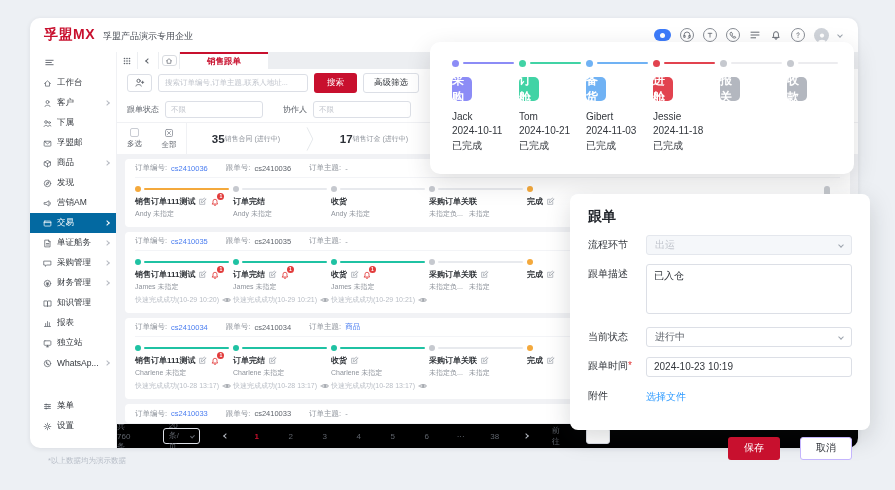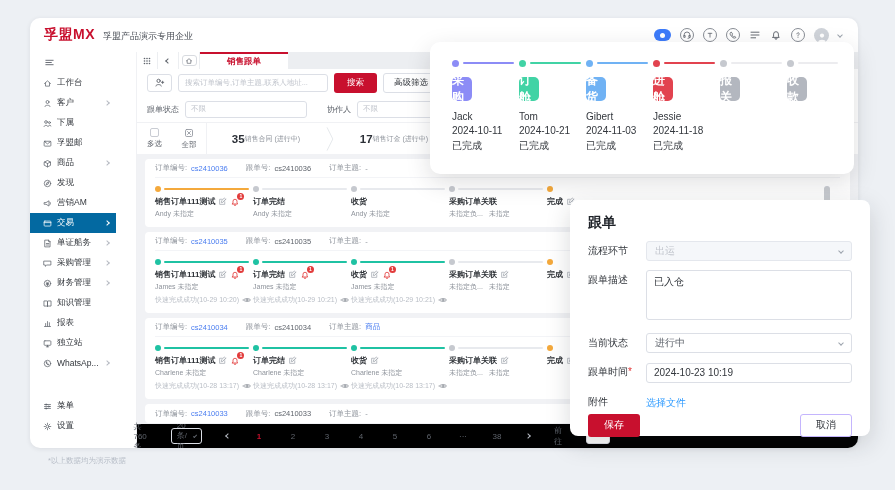--- a/index.html
+++ b/index.html
@@ -30,35 +30,35 @@
   .sidebar { width:86px; flex:none; display:flex; flex-direction:column; padding:3px 0 12px; }
   .sb-burger { padding:2px 0 5px 14px; color:#5f646c; }
   .sb-item { height:20px; flex:none; display:flex; align-items:center; gap:5px; padding:0 7px 0 13px; font-size:8.5px; color:#33373d; cursor:pointer; }
   .sb-item .sbic { width:9px; height:9px; flex:none; color:#5f646c; }
   .sb-item .sb-chev { margin-left:auto; color:#b6bac2; }
   .sb-item.active { background:#0369a1; color:#fff; }
   .sb-item.active .sbic, .sb-item.active .sb-chev { color:#fff; }
   .sb-spacer { flex:1; }
 
   
-  .main { flex:1; display:flex; flex-direction:column; min-width:0; border-left:1px solid #f0f1f4;margin-left:20px; }
+  .main { flex:1; display:flex; flex-direction:column; min-width:0; border-left:1px solid #f0f1f4; }
   .tabstrip { height:17px; flex:none; background:#eceef1; display:flex; align-items:stretch; }
   .ts-btn { width:21px; flex:none; background:#fff; border-right:1px solid #eceef1; display:flex; align-items:center; justify-content:center; color:#5f646c; }
   .ts-home { width:15px; height:11px; border:1px solid #d8dbe0; border-radius:3px; display:flex; align-items:center; justify-content:center; }
   .tab-active { width:88px; flex:none; background:#fff; border-top:2px solid #c8102e; color:#c8102e; font-size:8.5px; font-weight:bold; display:flex; align-items:center; justify-content:center; }
 
   .toolbar { height:27px; flex:none; display:flex; align-items:center; gap:6px; padding:0 10px; background:#fff; }
   .contact-btn { width:25px; height:18px; border:1px solid #dcdfe6; border-radius:3px; display:flex; align-items:center; justify-content:center; color:#5f646c; background:#fff; }
   .search-input { width:150px; height:18px; border:1px solid #dcdfe6; border-radius:3px; font-size:7.5px; padding:0 6px; color:#303133; outline:none; font-family:inherit; }
   input::placeholder, textarea::placeholder { color:#c0c4cc; }
   .btn-red { height:20px; padding:0 13px; background:#c8102e; color:#fff; font-size:8.5px; border:none; border-radius:3px; cursor:pointer; font-family:inherit; }
   .btn-plain { height:20px; padding:0 10px; background:#fff; color:#33373d; font-size:8.5px; border:1px solid #dcdfe6; border-radius:3px; cursor:pointer; font-family:inherit; }
 
   .filterrow { height:26px; flex:none; display:flex; align-items:center; gap:6px; padding:0 10px; font-size:8px; color:#5f646c; background:#fff; }
-  .f-input { width:122px; height:17px; border:1px solid #dcdfe6; border-radius:3px; font-size:7.5px; padding:0 5px; outline:none; font-family:Liberation Mono, monospace; }
+  .f-input { width:98px; height:17px; border:1px solid #dcdfe6; border-radius:3px; font-size:7.5px; padding:0 5px; outline:none; font-family:Liberation Serif, serif; }
   .chk { width:9px; height:9px; border:1px solid #c9ccd3; border-radius:2px; background:#fff; flex:none; }
   .gap14 { width:8px; }
 
   .statsrow { height:32px; flex:none; display:flex; align-items:stretch; border-top:1px solid #f0f1f4; background:#fff; }
   .st-mini { width:35px; flex:none; display:flex; flex-direction:column; align-items:center; justify-content:center; gap:2px; font-size:7.5px; color:#5f646c; }
   .st-mini.bordered { border-right:1px solid #f0f1f4; }
   .st-item { width:118px; flex:none; display:flex; flex-direction:row; align-items:center; justify-content:center; }
   .st-num { font-size:11.5px; font-weight:bold; color:#2b2f36; }
   .st-cap { font-size:7px; color:#8e939b; margin-top:1px; }
   .st-arrow { width:10px; flex:none; display:flex; align-items:center; color:#e3e6ea; }
@@ -105,33 +105,33 @@
   .fp-col.last { width:56px; }
   .fp-dotline { display:flex; align-items:center; height:8px; }
   .fp-dot { width:7px; height:7px; border-radius:50%; flex:none; background:#c6c9cf; }
   .fp-line { flex:1; height:2.5px; border-radius:2px; margin:0 5px 0 4px; background:#ececef; }
   .fp-badge { margin-top:10px; width:20px; height:24px; border-radius:5px; background:#b3b7bf; color:#fff; font-size:12px; font-weight:bold; letter-spacing:1px; display:flex; align-items:center; justify-content:center; cursor:pointer; }
   .fp-name { font-size:10px; color:#33373d; margin-top:10px; }
   .fp-date { font-size:10px; color:#33373d; margin-top:3px; }
   .fp-status { font-size:10px; color:#33373d; margin-top:3px; }
 
   
-  .dialog { position:absolute; left:570px; top:200px; width:300px; height:236px; background:#fff; border-radius:8px; box-shadow:0 8px 24px rgba(31,35,41,.17); padding:14px 18px 0; z-index:6; }
+  .dialog { position:absolute; left:570px; top:194px; width:300px; height:236px; background:#fff; border-radius:8px; box-shadow:0 8px 24px rgba(31,35,41,.17); padding:14px 18px 0; z-index:6; }
   .dlg-title { font-size:14px; font-weight:bold; color:#1f2329; }
   .dlg-row { display:flex; margin-top:9px; }
   .dlg-label { width:58px; flex:none; font-size:10px; color:#33373d; line-height:20px; }
   .star { color:#e03131; }
   .dlg-ctl { flex:1; min-width:0; }
   .sel { height:20px; border:1px solid #dcdfe6; border-radius:3px; display:flex; align-items:center; justify-content:space-between; padding:0 8px; font-size:10px; color:#5f646c; background:#fff; cursor:pointer; }
   .sel.disabled { background:#f5f7fa; color:#c0c4cc; border-color:#e4e7ed; }
   .sel .sel-chev { color:#9ca3ad; }
   .dlg-ta { width:100%; height:50px; border:1px solid #dcdfe6; border-radius:3px; font-size:10px; color:#33373d; padding:4px 7px; resize:none; font-family:inherit; outline:none; }
   .dlg-time { width:100%; height:20px; border:1px solid #dcdfe6; border-radius:3px; font-size:10px; color:#33373d; padding:0 7px; outline:none; font-family:inherit; }
   .attach-link { font-size:10px; color:#2f9bff; line-height:20px; cursor:pointer; }
-  .dlg-btns { display:flex; justify-content:space-between; gap:14px; margin-top:1px; }
+  .dlg-btns { display:flex; justify-content:flex-end; gap:20px; margin-top:30px; }
   .btn-save { width:52px; height:23px; background:#c8102e; color:#fff; border:none; border-radius:3px; font-size:10px; cursor:pointer; font-family:inherit; }
   .btn-cancel { width:52px; height:23px; background:#fff; color:#33373d; border:1px solid #c4b5fd; border-radius:3px; font-size:10px; cursor:pointer; font-family:inherit; }
 </style>
 </head>
 <body>
 
 <svg width="0" height="0" style="position:absolute">
   <defs>
     <symbol id="i-home" viewBox="0 0 12 12">
         <path class="ic" d="M2 6 L6 2.5 L10 6 M3.3 5.4 V9.5 H8.7 V5.4"></path>

